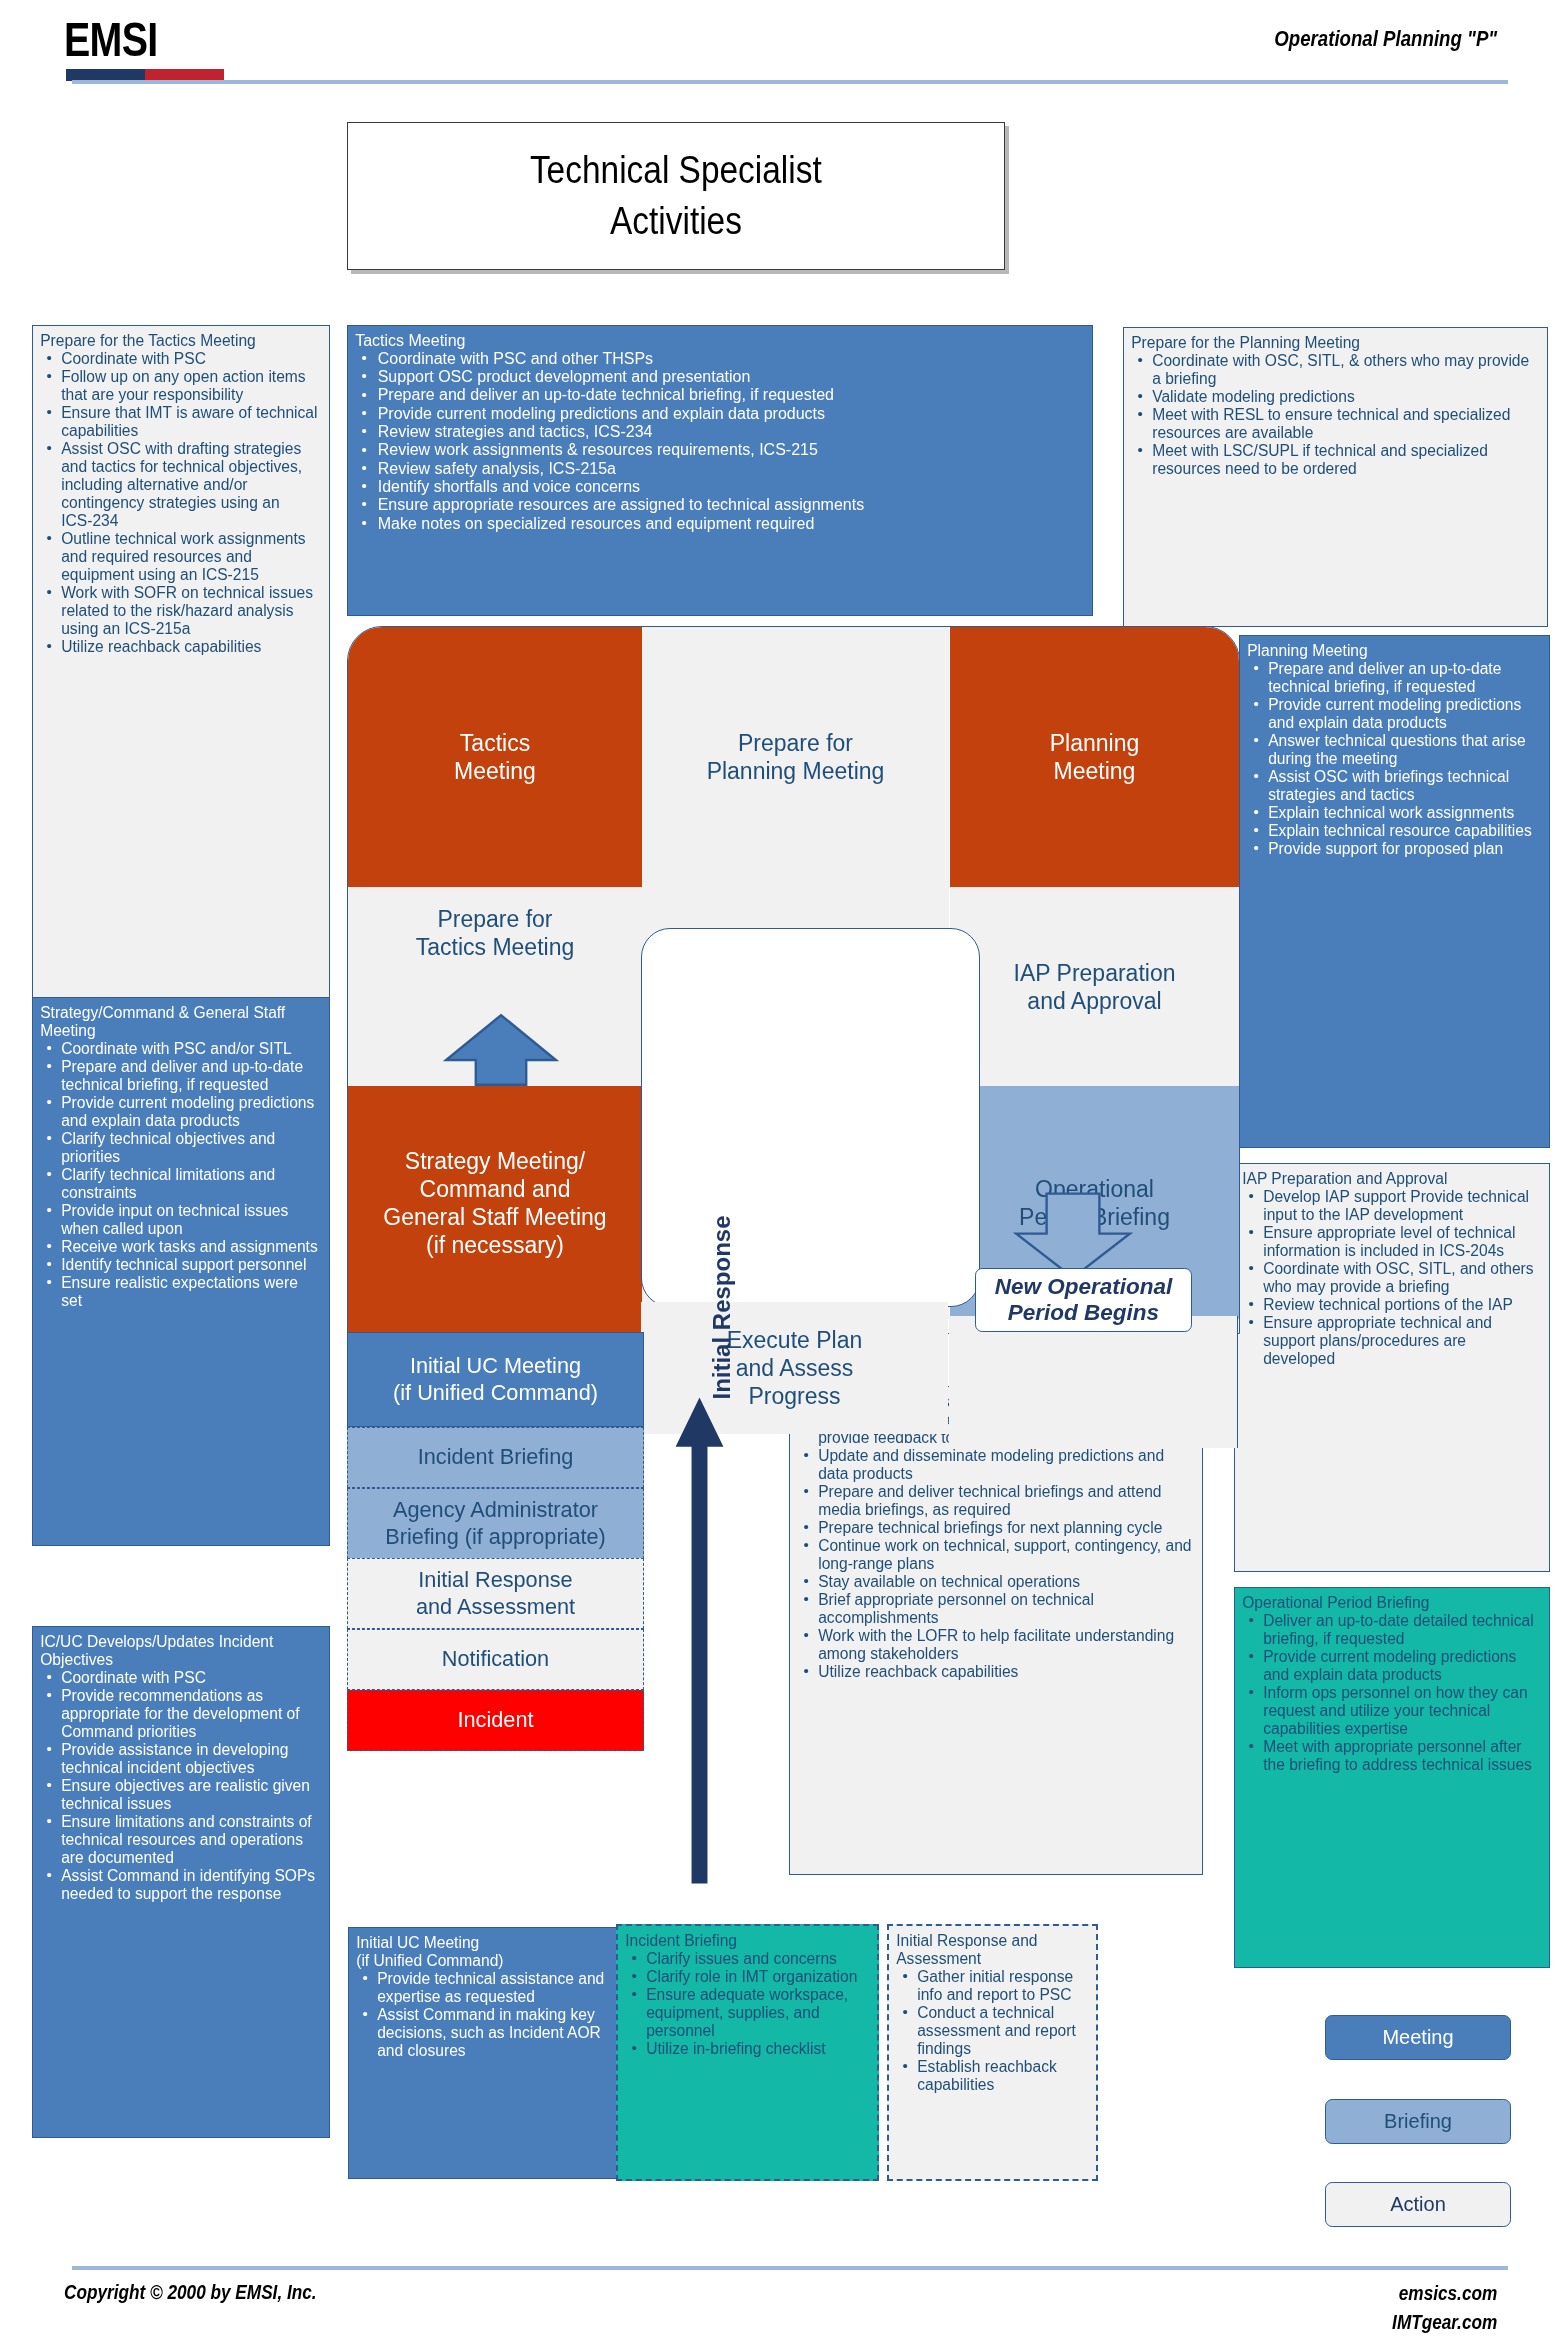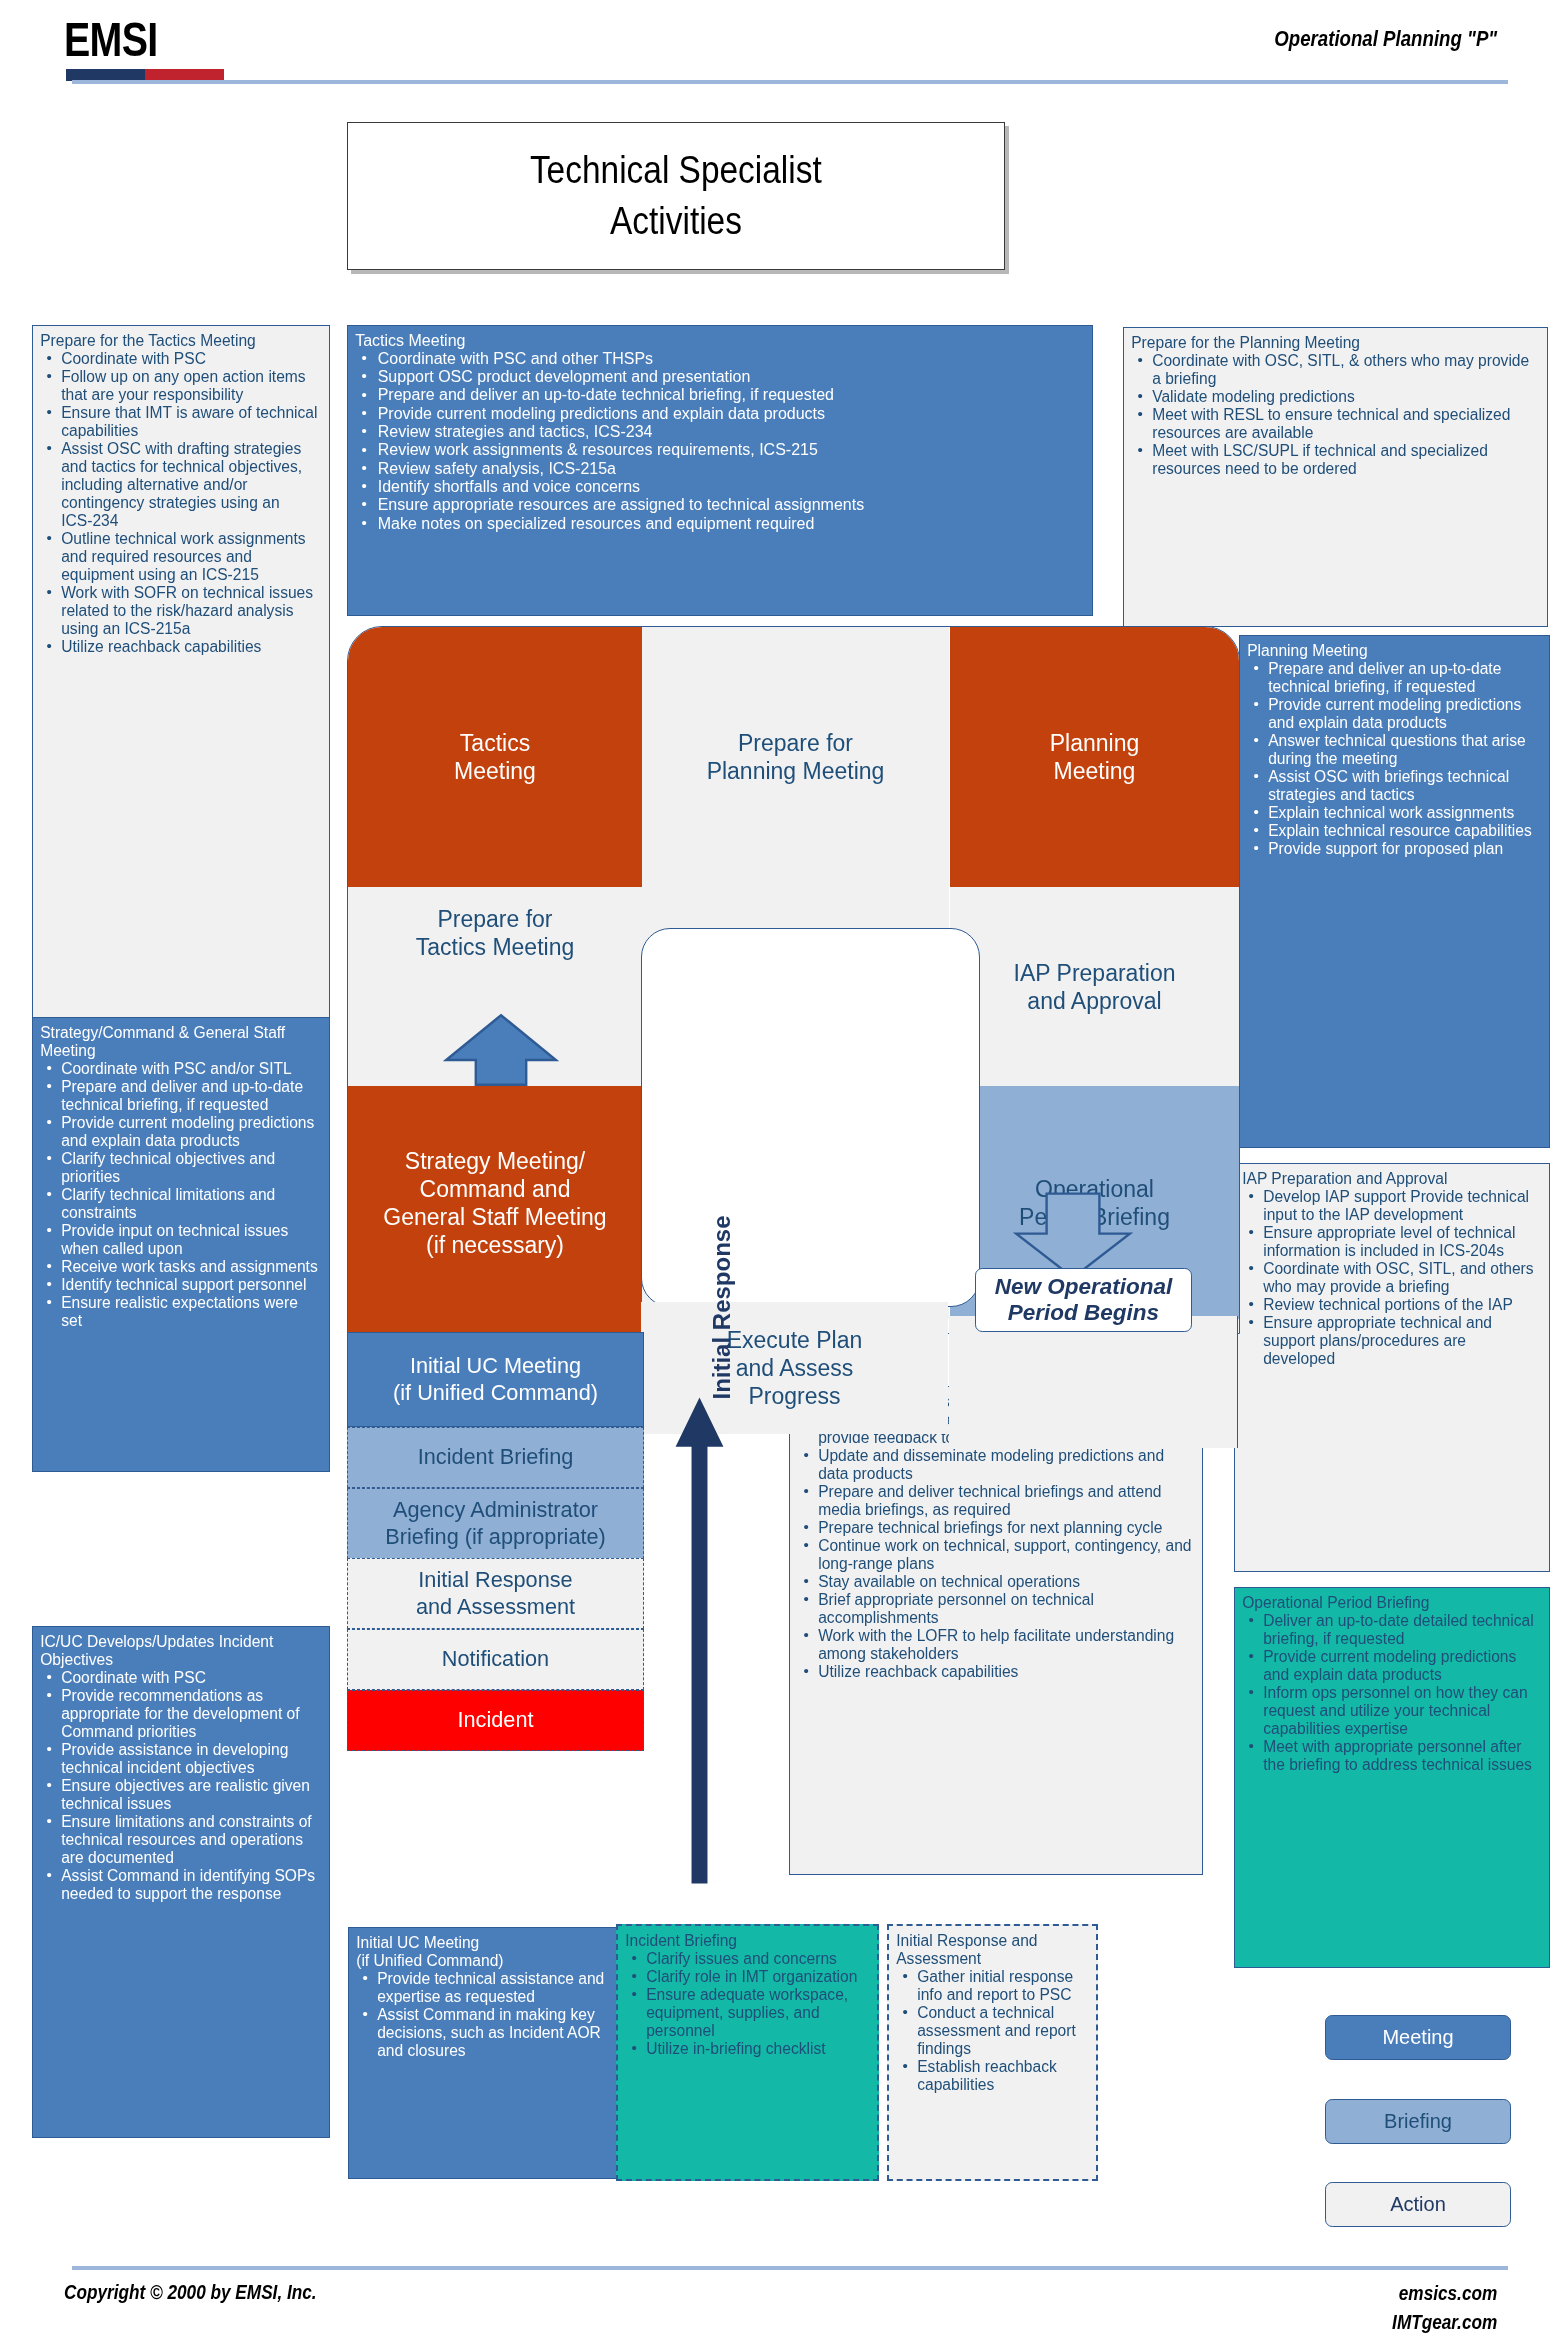--- a/index.html
+++ b/index.html
@@ -200,21 +200,21 @@
 <div class="abs panel mid" id="pnl-opb" style="left:1234px;top:1587px;width:316px;height:381px;">
   <span class="hd">Operational Period Briefing</span>
   <ul>
       <li>Deliver an up-to-date detailed technical briefing, if requested</li>
       <li>Provide current modeling predictions and explain data products</li>
       <li>Inform ops personnel on how they can request and utilize your technical capabilities expertise</li>
       <li>Meet with appropriate personnel after the briefing to address technical issues</li>
     </ul>
 </div>
 
-<div class="abs panel blue" id="pnl-strategy" style="left:32px;top:997px;width:298px;height:455px;margin-top:20px;">
+<div class="abs panel blue" id="pnl-strategy" style="left:32px;top:997px;width:298px;height:549px;">
   <span class="hd">Strategy/Command &amp; General Staff Meeting</span>
   <ul>
       <li>Coordinate with PSC and/or SITL</li>
       <li>Prepare and deliver and up-to-date technical briefing, if requested</li>
       <li>Provide current modeling predictions and explain data products</li>
       <li>Clarify technical objectives and priorities</li>
       <li>Clarify technical limitations and constraints</li>
       <li>Provide input on technical issues when called upon</li>
       <li>Receive work tasks and assignments</li>
       <li>Identify technical support personnel</li>

